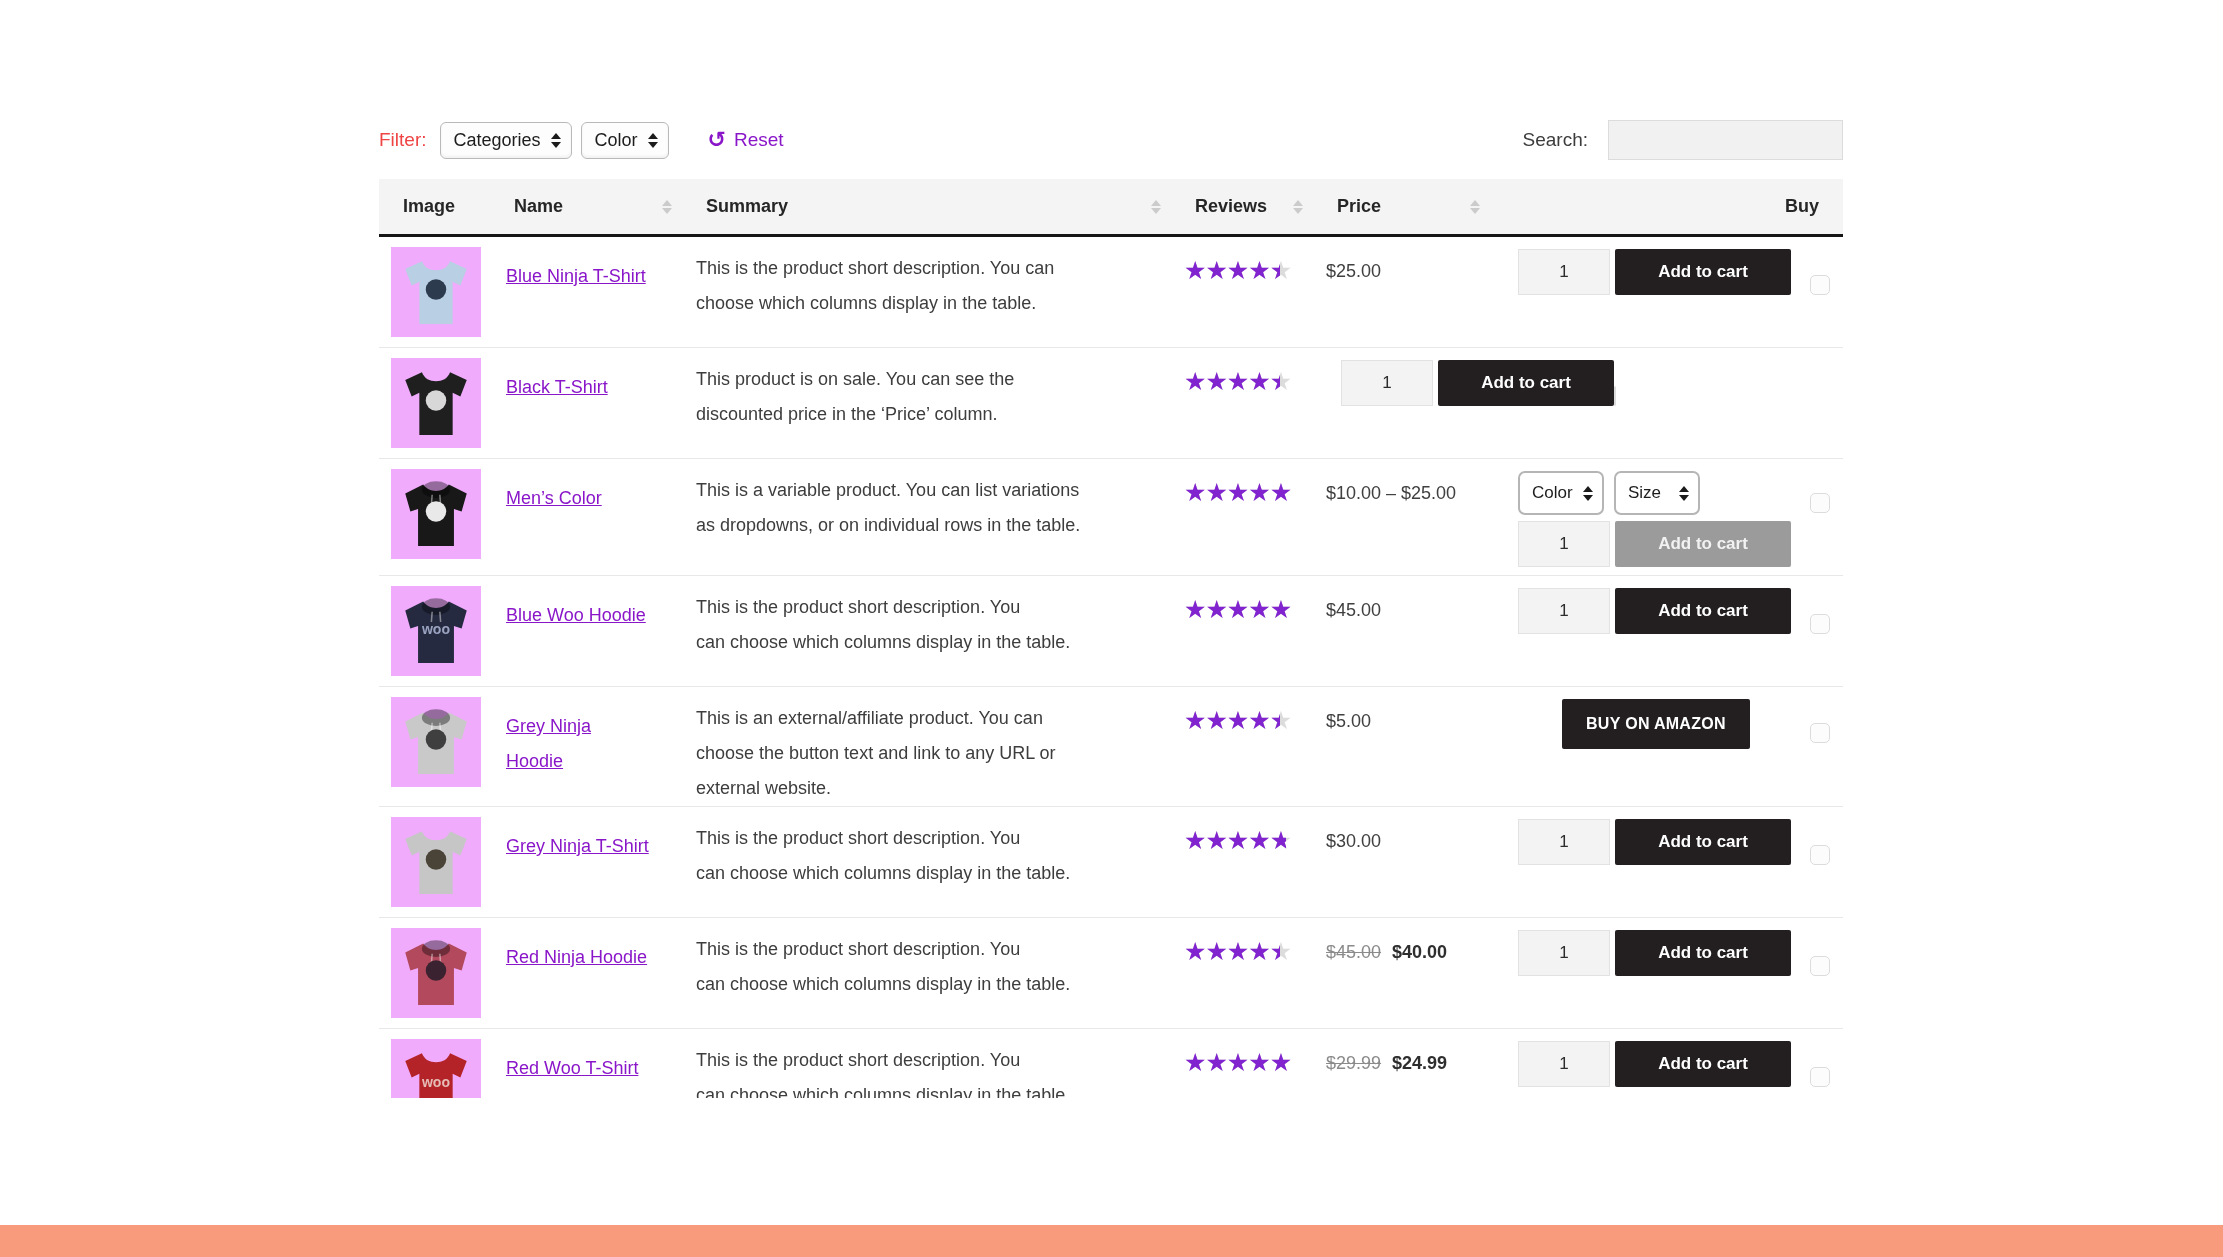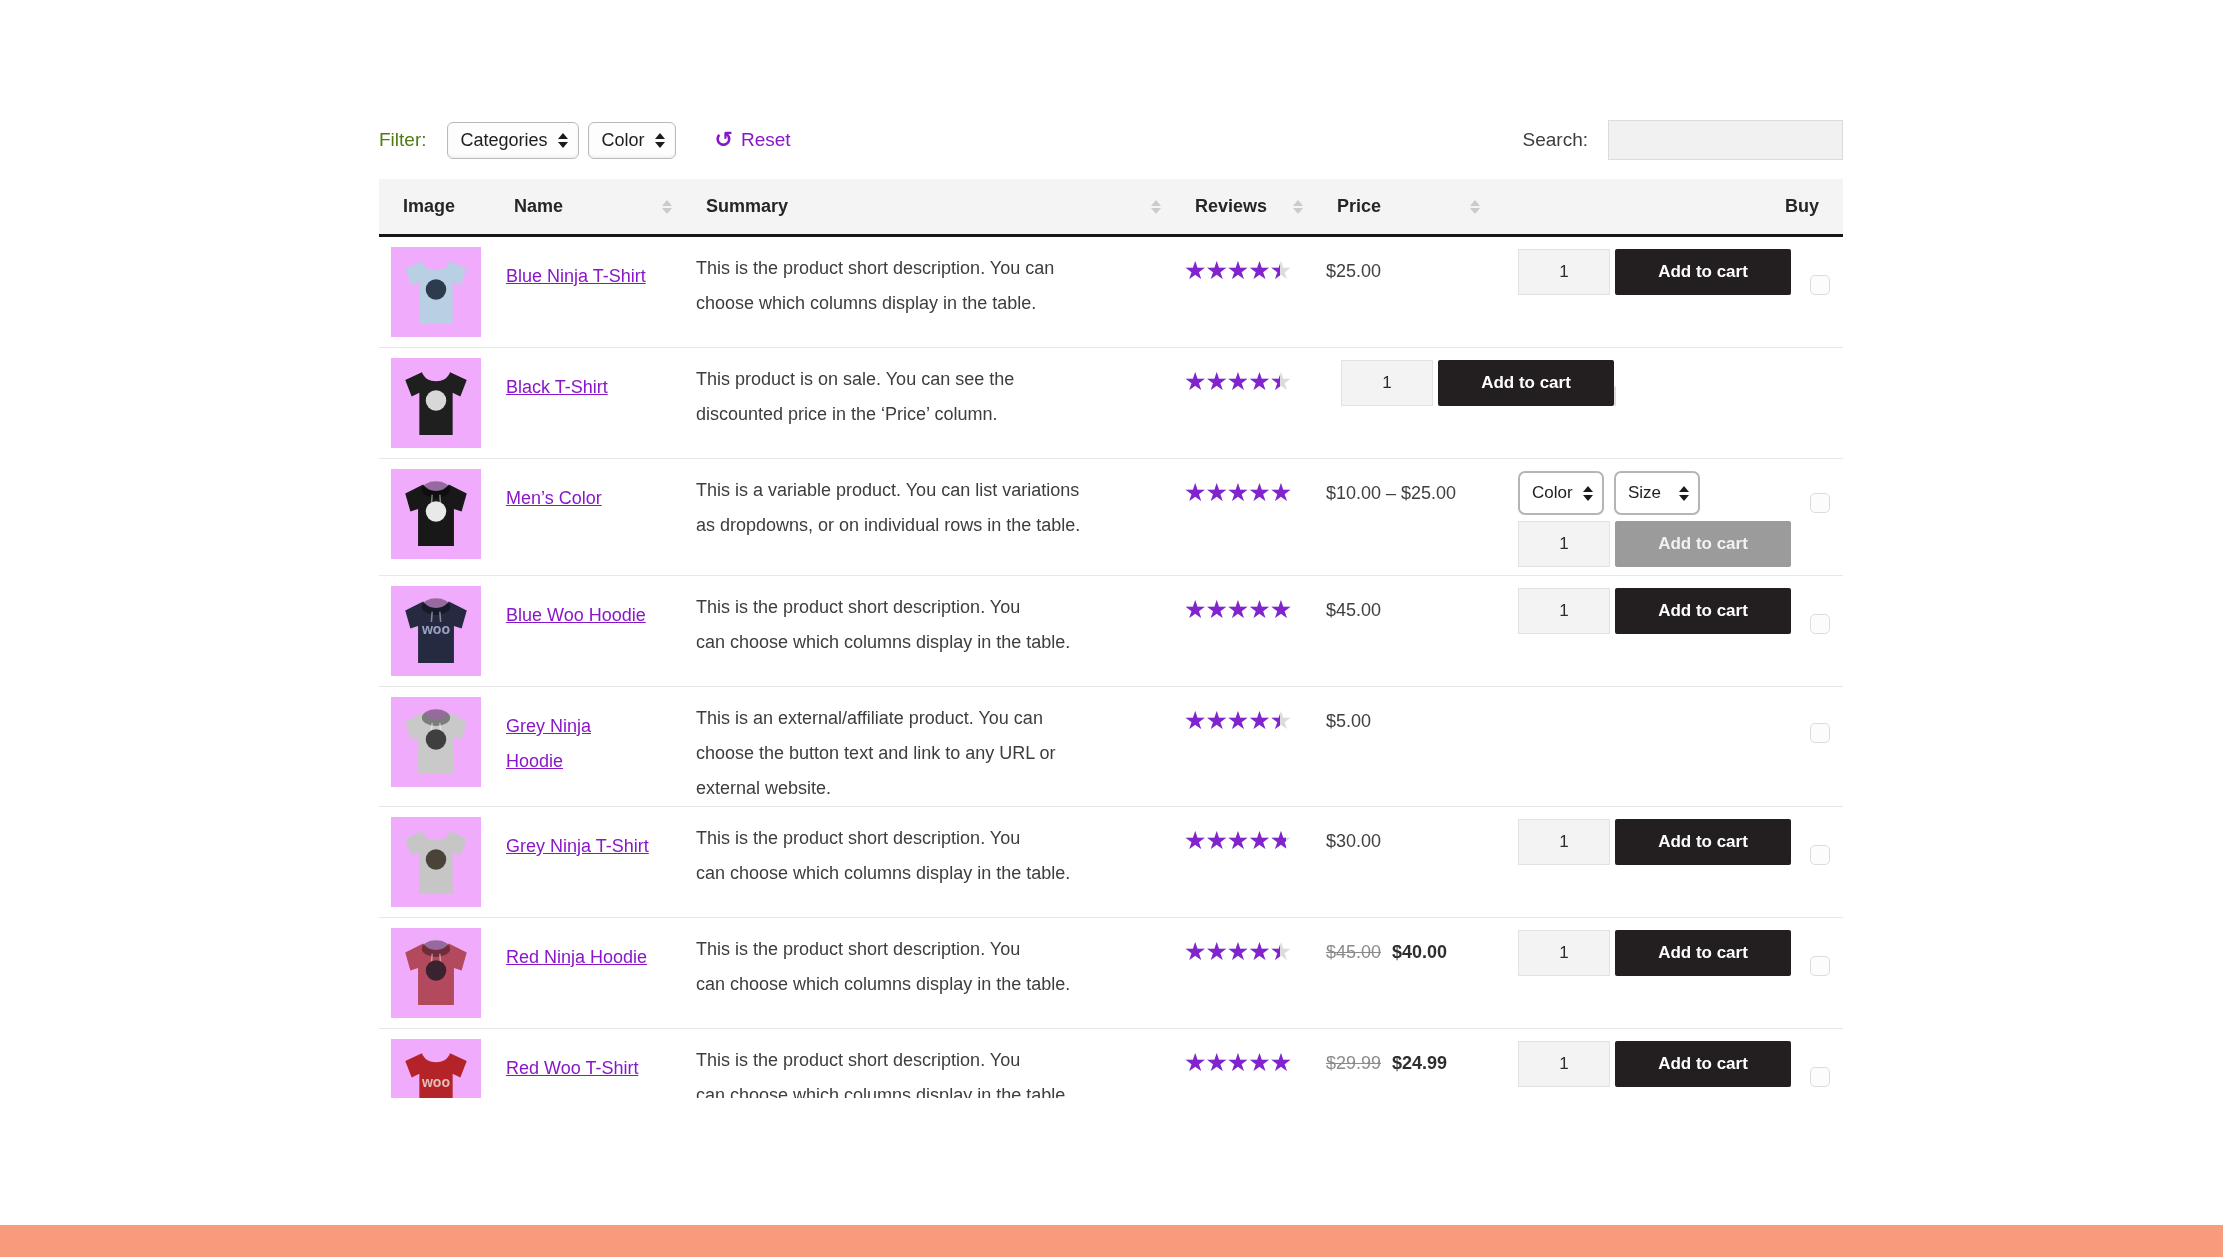--- a/index.html
+++ b/index.html
@@ -8,21 +8,21 @@
     position: relative;
     background: #ffffff;
     overflow: hidden;
     font-family: "Liberation Sans", "DejaVu Sans", sans-serif;
     color: #3b3b3b;
   }
   .content { position:absolute; left:379px; top:119px; width:1464px; }
 
   
   .filterbar { display:flex; align-items:center; height:42px; }
-  .flabel { font-size:19px; color:#4d7c0f; margin-right:20px; }
+  .flabel { font-size:19px; color:#ef4444; margin-right:13px; }
   .fselect {
     display:inline-flex; align-items:center; justify-content:space-between;
     background:#fdfdfd; border:1px solid #b9b9b9; border-radius:6px;
     padding:7px 10px 7px 13px; font-size:18px; color:#1d1d1d; margin-right:9px;
     box-shadow: inset 0 -2px 3px rgba(0,0,0,.05); cursor:pointer; min-width:88px;
   }
   .spin { display:flex; flex-direction:column; margin-left:10px; }
   .spin i { display:block; width:0; height:0; border-left:5px solid transparent; border-right:5px solid transparent; }
   .spin .up { border-bottom:6px solid #1b1b1b; margin-bottom:3px; }
   .spin .dn { border-top:6px solid #1b1b1b; }
@@ -359,20 +359,24 @@
       <div class="stars">
         <span>★★★★★</span>
         <div class="stars-fill" style="width: 90%;">★★★★★</div>
       </div>
     </div>
     <div class="cell cell-price">
       
       <span class="price-cur">$5.00</span>
     </div>
     <div class="cell cell-buy">
+      <div class="buy-main">
+
+        <button class="ext">BUY ON AMAZON</button>
+      </div>
       <input type="checkbox" class="rowcheck" style="margin-top: 24px;">
     </div>
   </div>
         <div class="trow">
     <div class="cell cell-image">
       <div class="thumb">
         <svg viewBox="0 0 64 64">
           <g>
             <path class="garment" d="M21 8 C23 13 27 15 32 15 C37 15 41 13 43 8 L56 14 L51 27 L45 24 L45 57 L19 57 L19 24 L13 27 L8 14 Z" fill="#c6c6c6"></path>
           </g>

